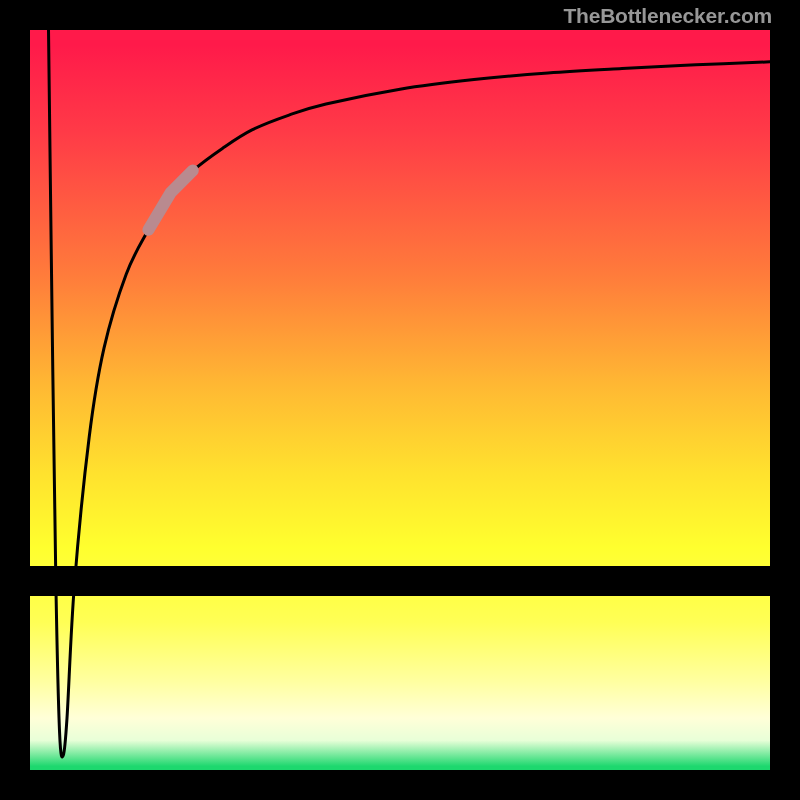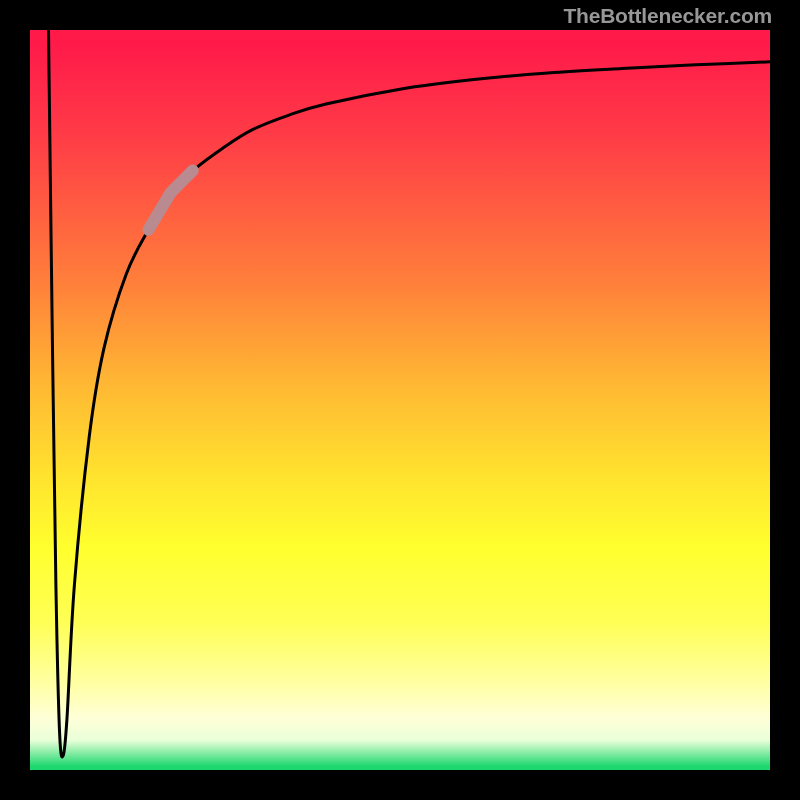--- a/index.html
+++ b/index.html
@@ -1,17 +1,17 @@
 <!DOCTYPE html>
 <html><head>
 <meta charset="utf-8">
 <style>
   * { margin: 0; padding: 0; box-sizing: border-box; }
   html, body { width: 800px; height: 800px; overflow: hidden; background: #000; }
-  .container { position: relative; width: 800px; height: 800px; }
+  .container { position: relative; width: 800px; height: 596px; }
   .plot-area {
     position: absolute;
     left: 30px;
     top: 30px;
     width: 740px;
     height: 740px;
     background: linear-gradient(to bottom,
       #ff1a4a 0%,
       #ff1a4a 2%,
       #ff3b47 14%,

